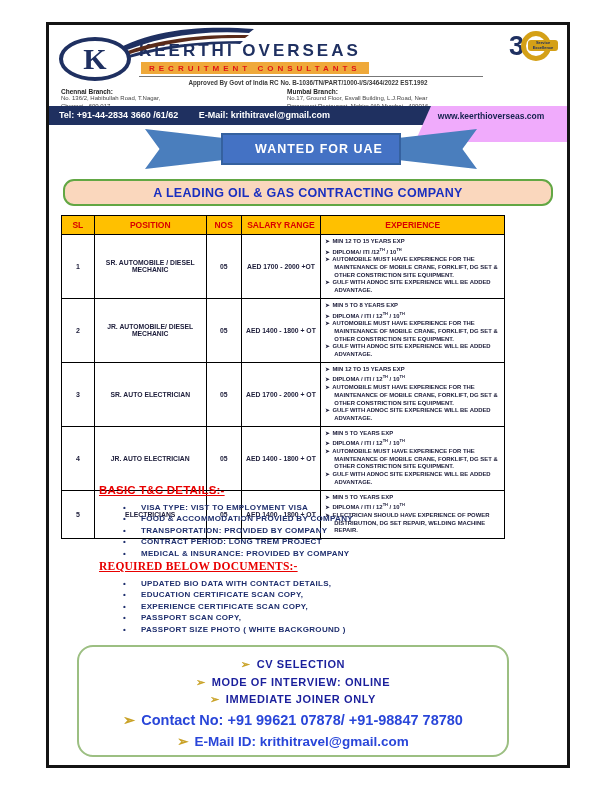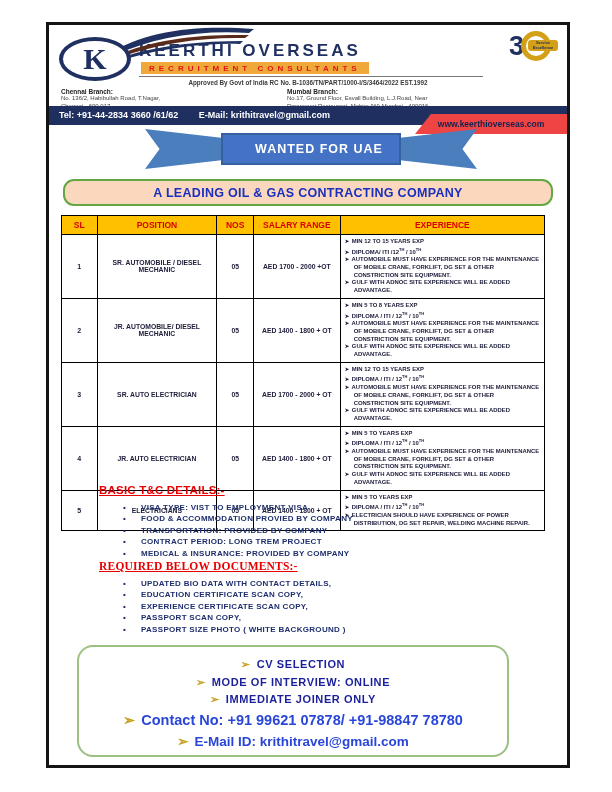--- a/index.html
+++ b/index.html
@@ -31,40 +31,40 @@
   .badge-ring { position:relative; width:20px; height:20px; border:5px solid #D4A017;
                 border-radius:50%; margin-left:-3px; box-sizing:content-box; }
   .badge-pill { position:absolute; left:2px; top:4px; width:30px; background:#D4A017;
                 color:#1F3061; font-size:4px; font-weight:700; text-align:center;
                 border-radius:3px; padding:1px 0; line-height:4.5px; }
 
   .telbar { position:absolute; left:0; top:81px; width:100%; height:19px; background:#1F3060;
             color:#fff; font-weight:700; font-size:9px; line-height:19px; padding-left:10px;
             box-sizing:border-box; white-space:nowrap; }
   .tel-email { margin-left:18px; }
-  .website { position:absolute; right:0; top:8px; width:152px; height:20px; background:#ef4444;
+  .website { position:absolute; right:0; top:0; width:152px; height:36px; background:#f0abfc;
              clip-path:polygon(16px 0, 100% 0, 100% 100%, 0 100%);
              color:#15224F; font-size:8.5px; font-weight:800; text-align:center; line-height:20px; }
 
   
   .ribbon-wing { position:absolute; width:112px; height:40px; background:#4A7EBD; }
   .wing-left  { left:96px;  top:104px; clip-path:polygon(0 0, 100% 32%, 100% 68%, 0 100%, 13% 50%); }
   .wing-right { left:316px; top:104px; clip-path:polygon(100% 0, 0 32%, 0 68%, 100% 100%, 87% 50%); }
   .ribbon-center { position:absolute; left:172px; top:108px; width:180px; height:32px;
                    background:#4472C4; border:2px solid #35619F; box-sizing:border-box;
                    display:flex; align-items:center; justify-content:center; z-index:2; }
   .ribbon-text { color:#fff; font-size:12.5px; font-weight:800; letter-spacing:1px;margin-left:16px; }
 
   .company-box { position:absolute; left:14px; top:154px; width:490px; height:27px;
                  background:#FAD7BD; border:2.5px solid #62A744; border-radius:11px;
                  box-sizing:border-box; display:flex; align-items:center; justify-content:center; }
   .company-box span { color:#1A2FC0; font-size:12.5px; font-weight:800; letter-spacing:0.3px; }
 
   
-  table.jobs { position:absolute; left:12px; top:190px; width:484px; border-collapse:collapse; }
+  table.jobs { position:absolute; left:12px; top:190px; width:444px; border-collapse:collapse; }
   table.jobs th { background:#FFC000; color:#D80000; font-size:8.5px; font-weight:800;
                   border:1.5px solid #000; padding:4px 2px; }
   table.jobs td { border:1.5px solid #000; color:#20203D; vertical-align:middle; }
   td.c-sl  { width:36px;  text-align:center; font-size:7px; font-weight:700; }
   td.c-pos { width:112px; text-align:center; font-size:6.8px; font-weight:700; padding:2px 8px; }
   td.c-nos { width:36px;  text-align:center; font-size:6.8px; font-weight:700; }
   td.c-sal { width:92px;  text-align:center; font-size:6.8px; font-weight:700; }
   td.c-exp { width:220px; padding:3px 4px; font-size:5.9px; font-weight:700; line-height:7.7px; }
   .exp-line { padding-left:9px; text-indent:-9px; }
   .exp-line sup { font-size:4px; }

